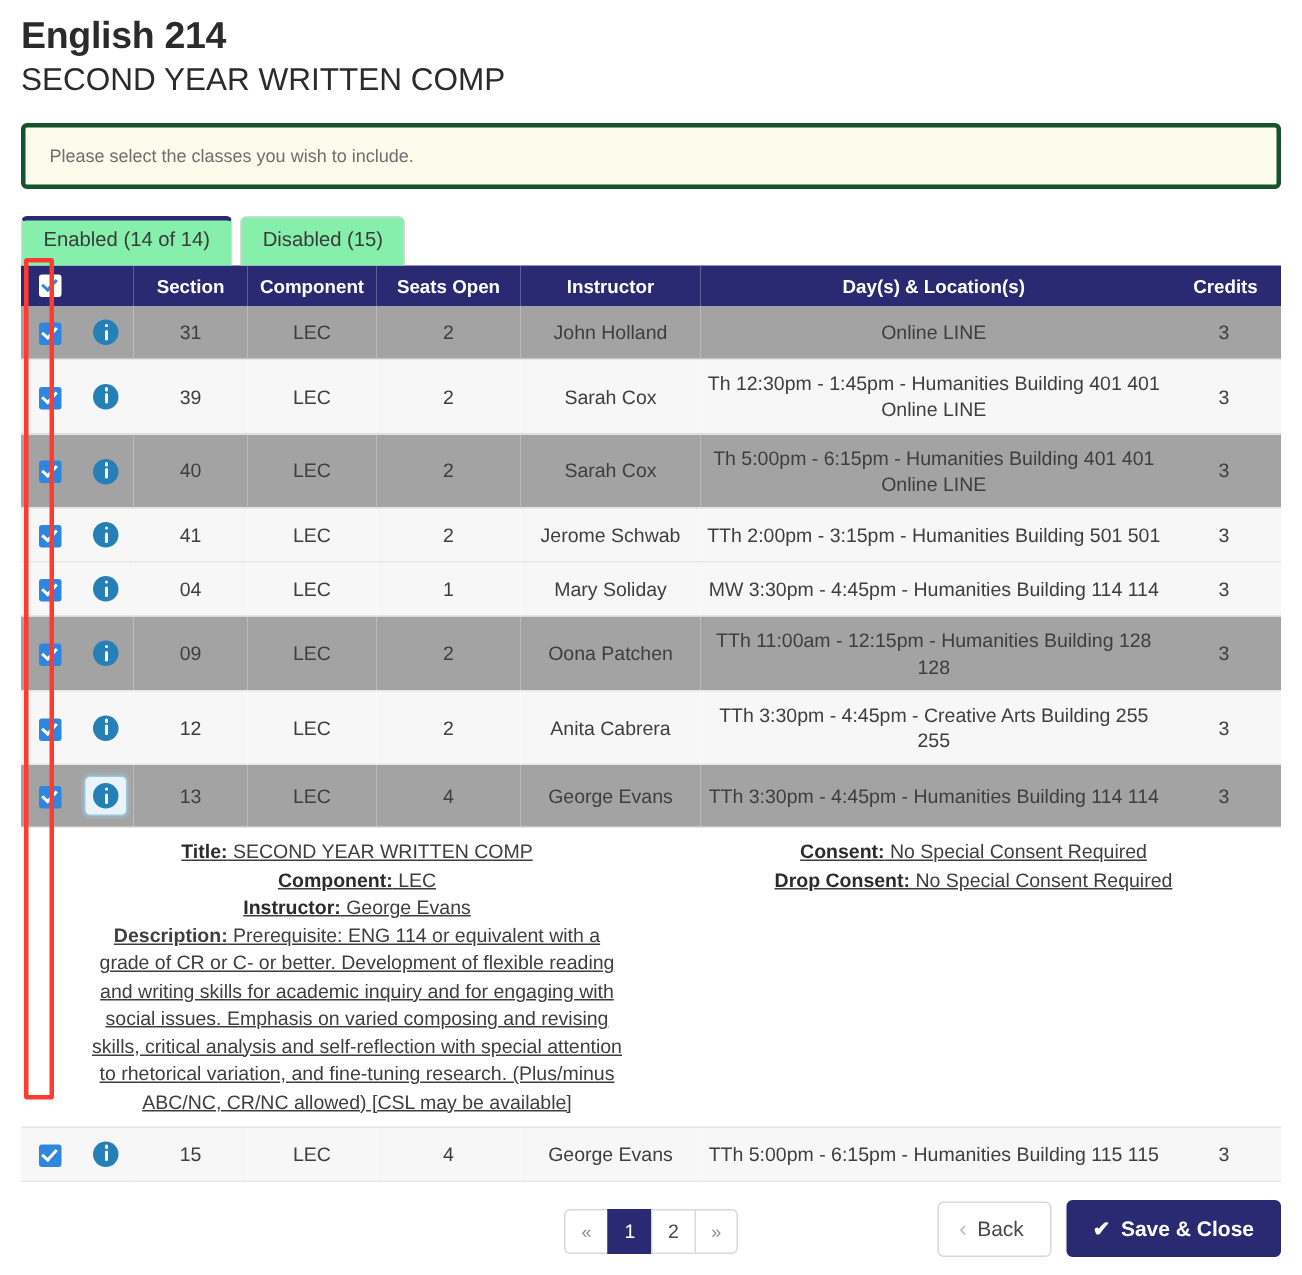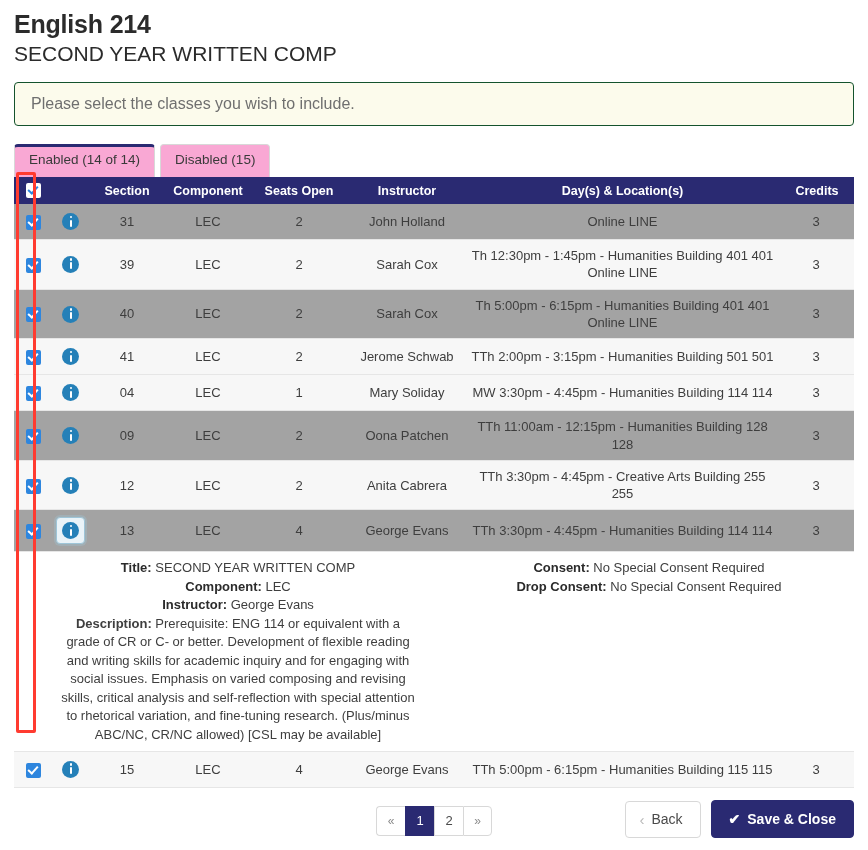--- a/index.html
+++ b/index.html
@@ -21,42 +21,42 @@
   }
   .course-title {
     font-size: 21px; font-weight: normal; color: #2b2b2b;
     line-height: 1.25; margin-top: 2px;
   }
 
   
   .alert {
     margin: 15px 14px 0 14px;
     background: #fcfbec;
-    border: 1px solid #14532d;
+    border: 3px solid #14532d;
     border-radius: 4px;
     padding: 12px 16px;
-    font-size: 16px;
+    font-size: 12px;
     color: #6f6f6f;
   }
 
   
   .tabs {
     margin: 18px 14px 0 14px;
     display: flex;
     align-items: flex-end;
     height: 33px;
     border-bottom: none;
   }
   .tab {
     font-size: 13.5px;
     padding: 7px 14px 8px 14px;
     border: 1px solid #d8d8d8;
     border-bottom: none;
     border-radius: 4px 4px 0 0;
-    background: #f9a8d4;
+    background: #86efac;
     color: #3a3a3a;
     margin-right: 5px;
     line-height: 1.25;
     cursor: pointer;
     white-space: nowrap;
   }
   .tab.active {
     border-top: 3px solid #2a2a72;
     padding-top: 5px;
     font-weight: normal;
@@ -161,21 +161,21 @@
     padding: 4px 5px;
   }
 
   
   td.detail-cell {
     background: #ffffff;
     text-align: left;
     padding: 14px 10px 16px 10px;
     border-bottom: 1px solid #e6e6e6;
   }
-  .detail-grid { display: flex; }
+  .detail-grid { display: flex; text-decoration: underline; }
   .detail-left  { width: 400px; padding-left: 40px; }
   .detail-right { flex: 1; padding-left: 30px; }
   .detail-line {
     font-size: 13px;
     line-height: 1.42;
     color: #3e3e3e;
   }
   .detail-line b { color: #2b2b2b; }
   .detail-desc { font-size: 13px; line-height: 1.42; color: #3e3e3e; }
 

